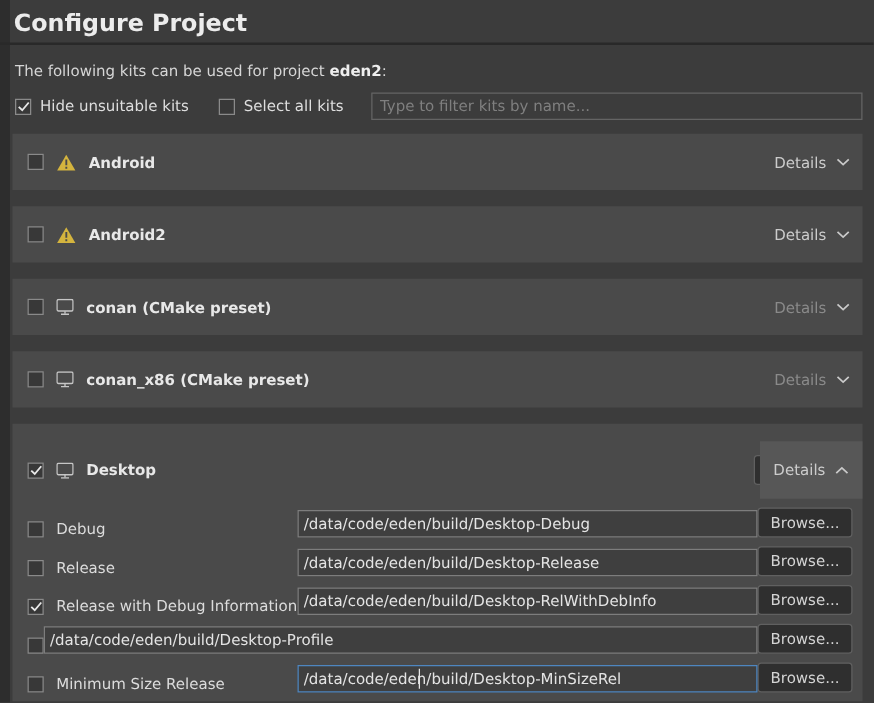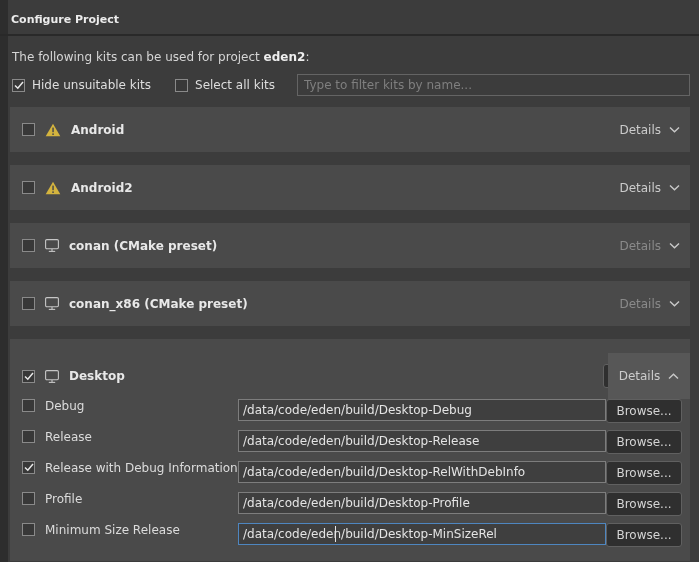--- a/index.html
+++ b/index.html
@@ -6,21 +6,21 @@
   html,body { width:699px; height:562px; }
   body {
     font-family:"DejaVu Sans","Liberation Sans",sans-serif;
     background:#3c3c3c; color:#d8d8d8; overflow:hidden;
     position:relative; font-size:12px;
   }
   .left-strip { position:absolute; left:0; top:0; width:8px; height:562px; background:#2d2d2d; }
   .content { position:relative; height:100%; }
 
   .page-title {
-    padding:10px 0 0 11px; font-size:11px; font-weight:bold; color:#ececec; line-height:19px;
+    padding:10px 0 0 11px; font-size:19px; font-weight:bold; color:#ececec; line-height:19px;
   }
   .title-sep { margin-top:5px; height:2px; background:#292929; }
 
   .subtitle { margin:14px 0 0 12px; color:#d6d6d6; }
   .subtitle b { color:#eeeeee; }
 
   .controls { margin:10px 9px 0 12px; display:flex; align-items:center; height:22px; }
   .cb-row { display:flex; align-items:center; cursor:default; }
   .cb-row + .cb-row { margin-left:24px; }
   .checkbox {
@@ -48,21 +48,21 @@
     position:absolute; top:0; right:0; width:82px; height:46px;
     background:#575757; justify-content:center; margin:0;
   }
   .btn {
     background:#2f2f2f; border:1px solid #606060; border-radius:3px; color:#d4d4d4;
     font:inherit; height:24px; padding:0 12px; cursor:default;
   }
   .btn.manage { margin-left:auto; margin-right:2px; }
 
   .cfg-rows { padding-bottom:7px; }
-  .cfg-row { display:flex; align-items:flex-start; height:31px; padding:0 8px 0 12px; }
+  .cfg-row { display:flex; align-items:flex-end; height:31px; padding:0 8px 0 12px; }
   .cfg-label { margin-left:10px; flex:0 0 193px; color:#dcdcdc; }
   .input-wrap { position:relative; flex:1; display:flex; }
   .path-input {
     width:100%; height:22px; background:#3f3f3f; border:1px solid #7d7d7d;
     color:#e4e4e4; padding:10px 4px; font:inherit; outline:none;
   }
   .input-wrap.focused .path-input { border:1px solid #4e86c0; }
   .caret { position:absolute; left:97px; top:3px; width:1px; height:16px; background:#e6e6e6; }
   .btn.browse { margin-left:0; width:76px; flex:0 0 76px; padding:0; }
 </style>
@@ -227,21 +227,20 @@
               </svg>
             </span>
             <span class="cfg-label">Release with Debug Information</span>
             <span class="input-wrap">
               <input class="path-input" value="/data/code/eden/build/Desktop-RelWithDebInfo" style="">
             </span>
             <button class="btn browse">Browse...</button>
           </div>
           <div class="cfg-row">
             <span class="checkbox"></span>
-            <span class="cfg-label">Profile</span>
             <span class="input-wrap">
               <input class="path-input" value="/data/code/eden/build/Desktop-Profile" style="">
             </span>
             <button class="btn browse">Browse...</button>
           </div>
           <div class="cfg-row">
             <span class="checkbox"></span>
             <span class="cfg-label">Minimum Size Release</span>
             <span class="input-wrap focused">
               <input class="path-input" value="/data/code/eden/build/Desktop-MinSizeRel" style="">

